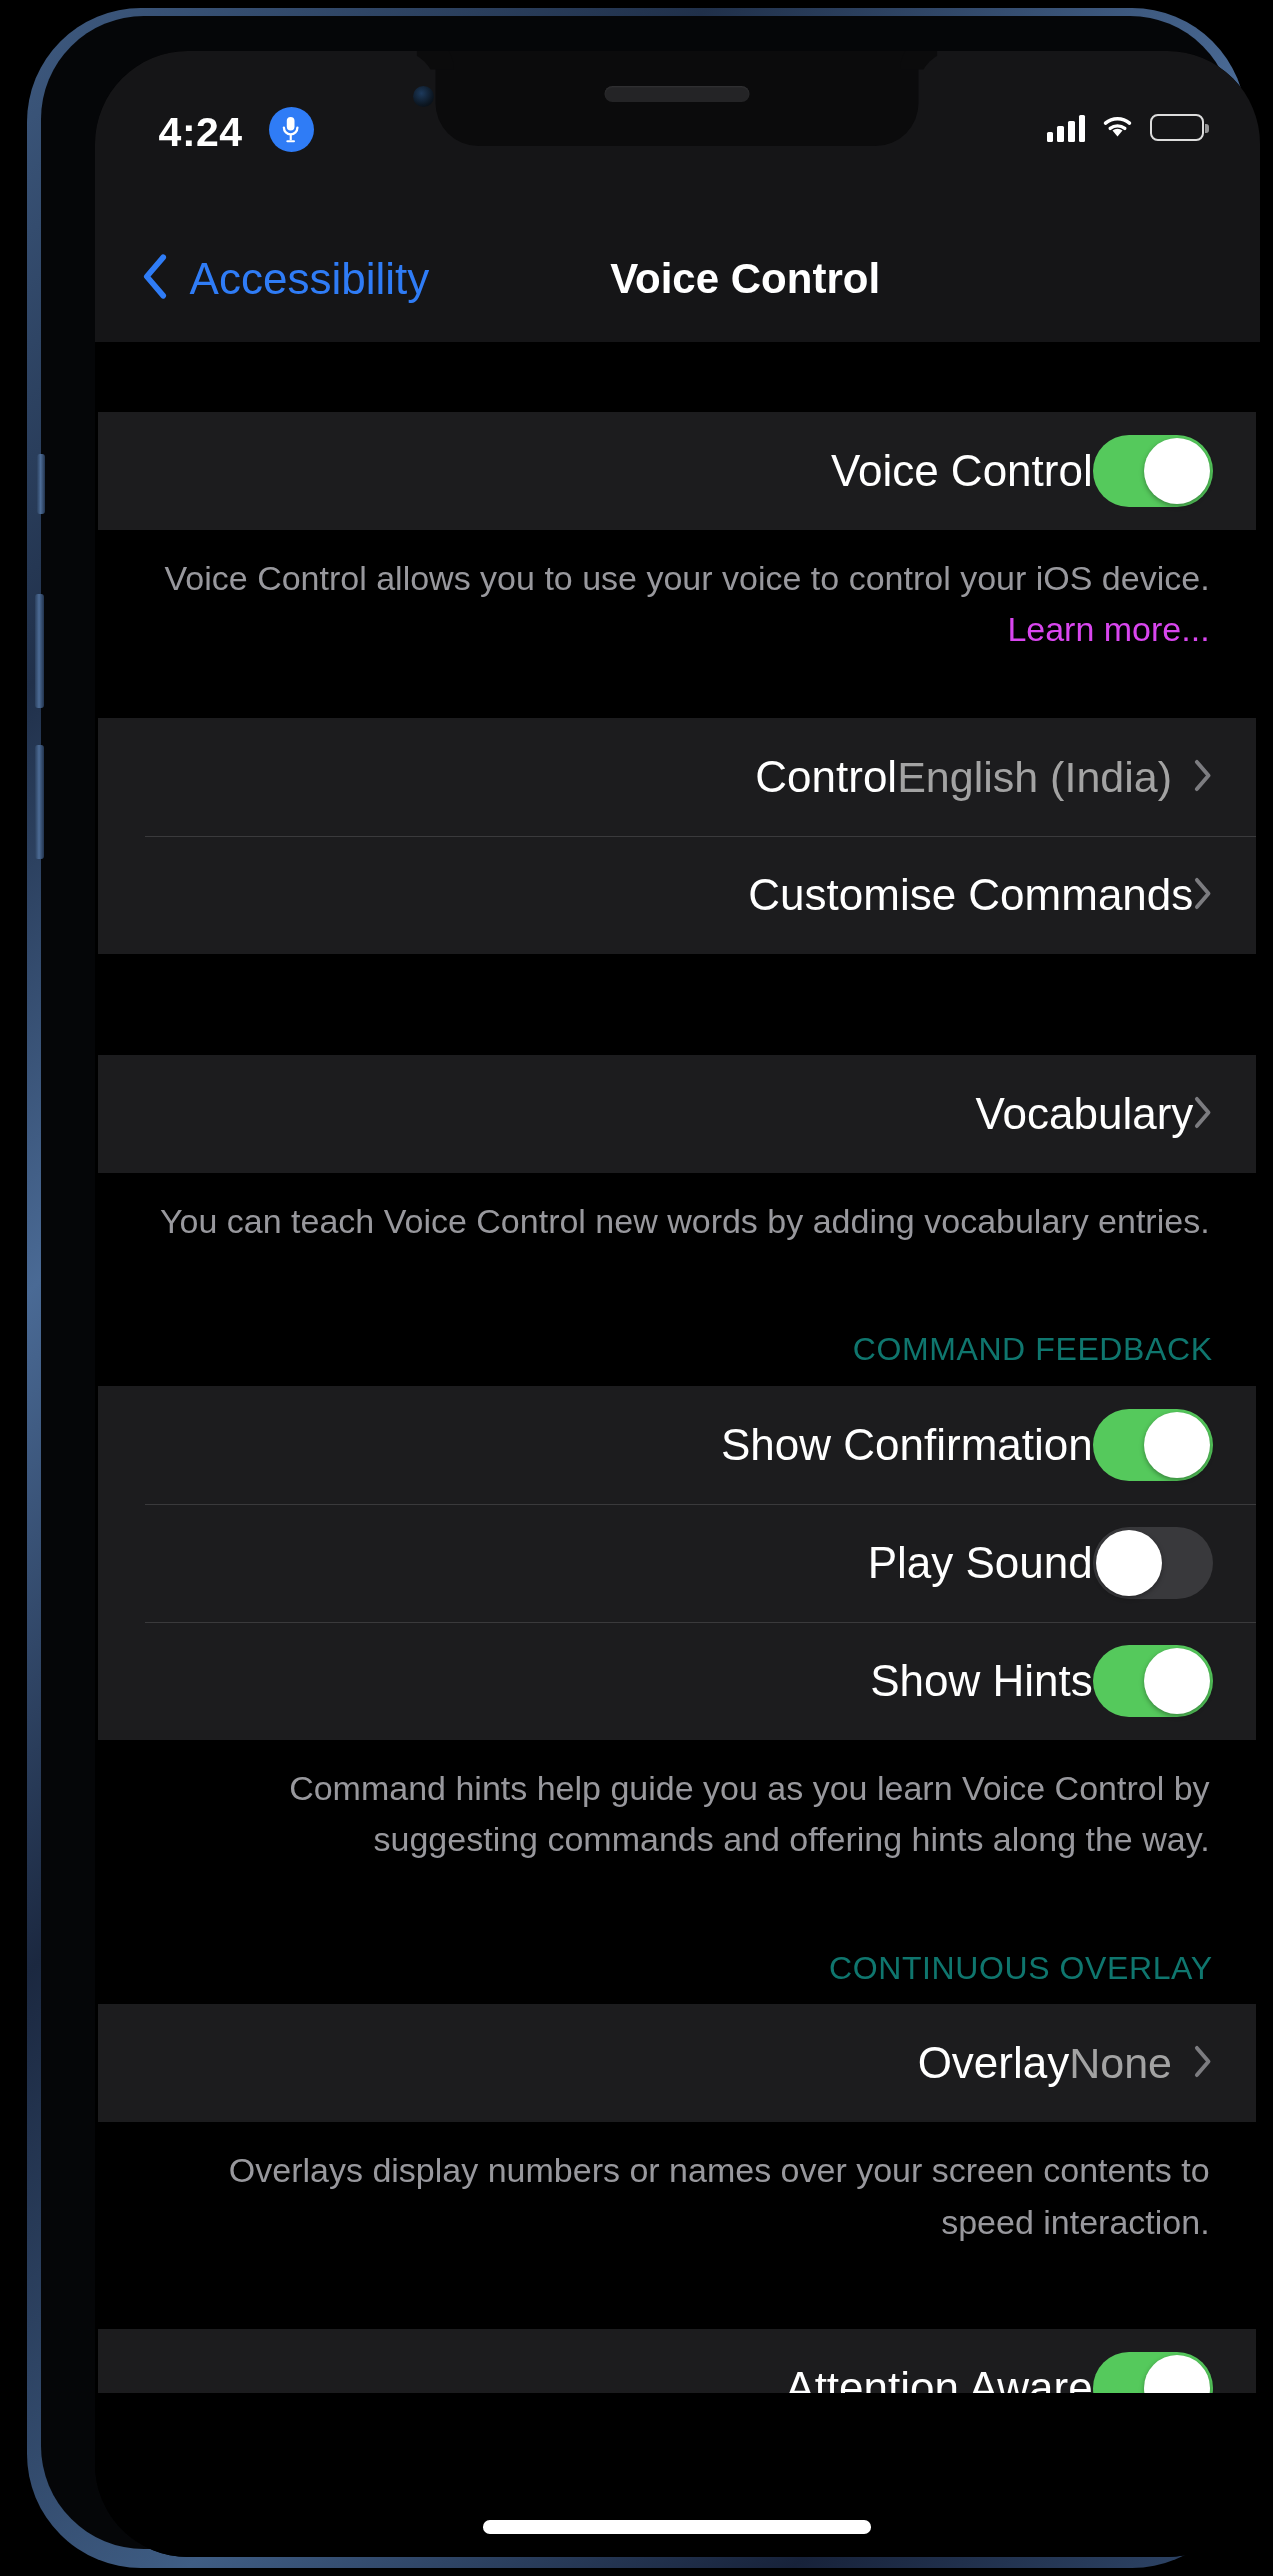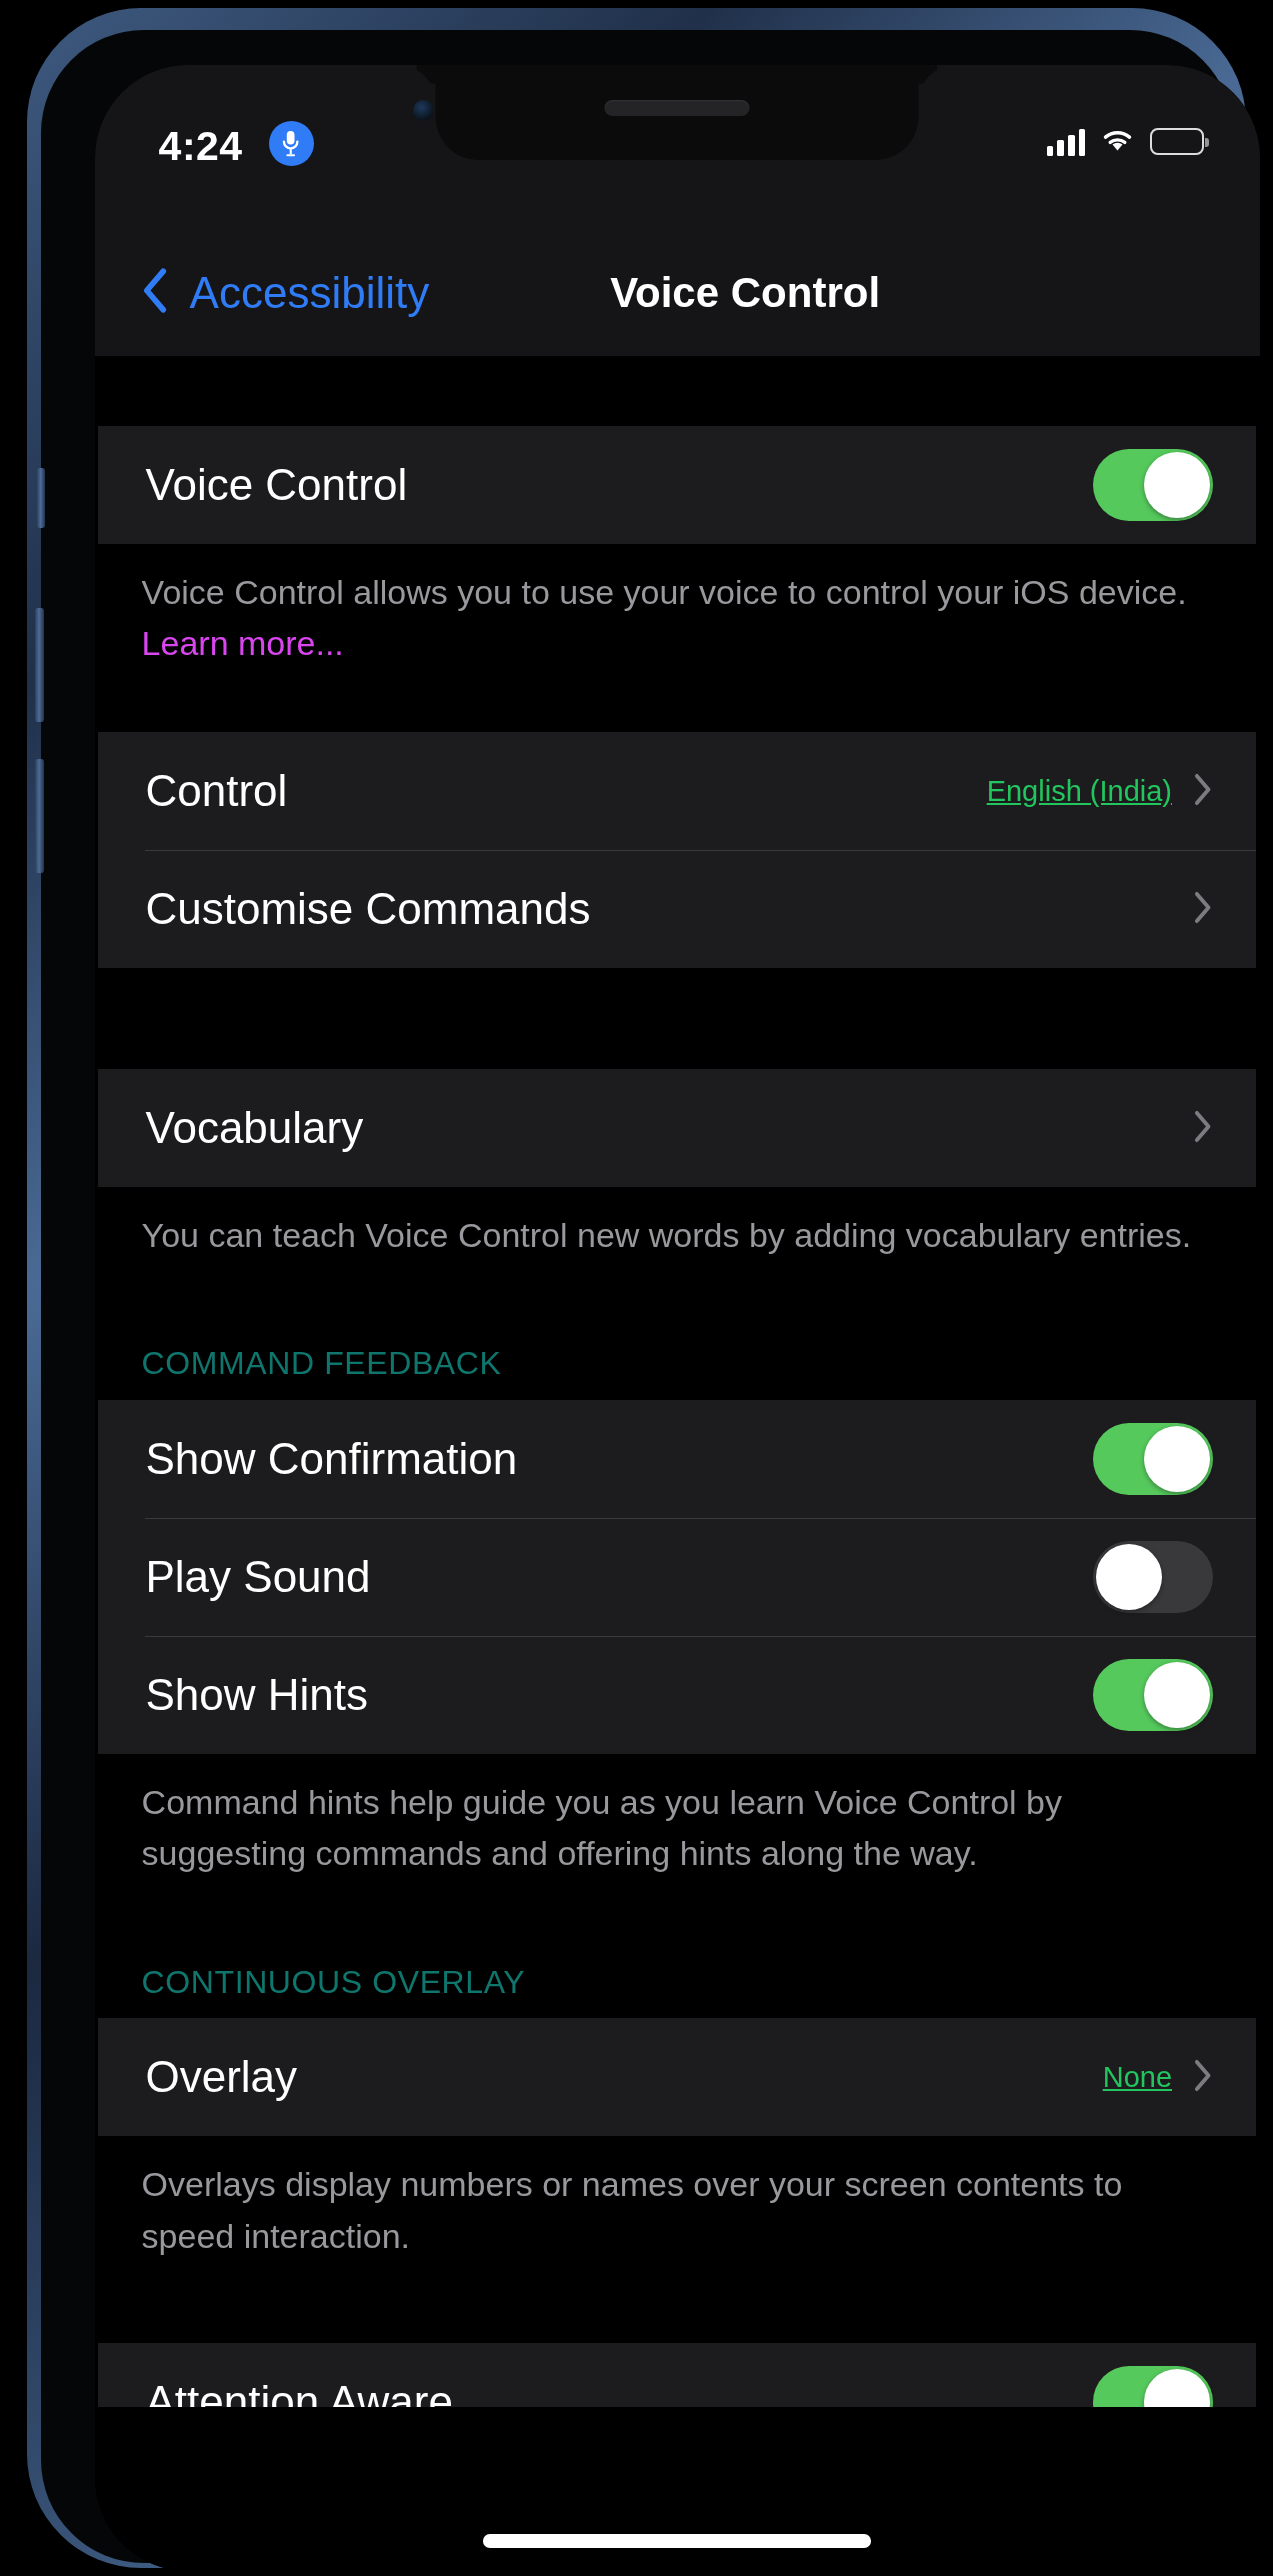--- a/index.html
+++ b/index.html
@@ -15,25 +15,26 @@
   #device-frame {
     position: absolute;
     left: 27px; top: 7.8px;
     width: 1219px; height: 2560px;
     border-radius: 114px;
     background: linear-gradient(135deg, #3e5a80 0%, #20304a 18%, #4a6a95 34%, #1b2840 52%, #3f5d84 72%, #17223a 88%, #30486b 100%);
     padding: 13.6px;
   }
   #device-inner {
     position: absolute;
-    left: 13.6px; top: 22px;
+    left: 13.6px; top: 8px;
     width: 1192px; height: 2533px;
     border-radius: 103px;
     background: #050608;
     padding: 0;
+    text-align: right;
   }
   
   .side-btn {
     position: absolute;
     background: linear-gradient(90deg, #2b405e, #4d6c96 45%, #22334d);
     border-radius: 2.9px;
   }
   #btn-silent { left: -3.9px; top: 438px; width: 8.7px; height: 60px; }
   #btn-volup  { left: -5.8px; top: 578px; width: 9.7px; height: 114px; }
   #btn-voldn  { left: -5.8px; top: 729px; width: 9.7px; height: 114px; }
@@ -216,25 +217,24 @@
     height: 1px;
     background: #3a3a3c;
   }
   .row-label {
     font-size: 44px;
     color: #ffffff;
     flex: 1;
     white-space: nowrap;
   }
   .row-value {
-    font-size: 29px;
-    color: #22c55e;
+    font-size: 43px;
+    color: #a3a3a3;
     margin-right: 21.3px;
     white-space: nowrap;
-    text-decoration: underline;
   }
   .chevron-right { flex-shrink: 0; }
 
   .footnote {
     font-size: 34px;
     line-height: 1.52;
     color: #98989d;
     padding: 23px 50px 0 47px;
   }
   .footnote a, .link-inline {

